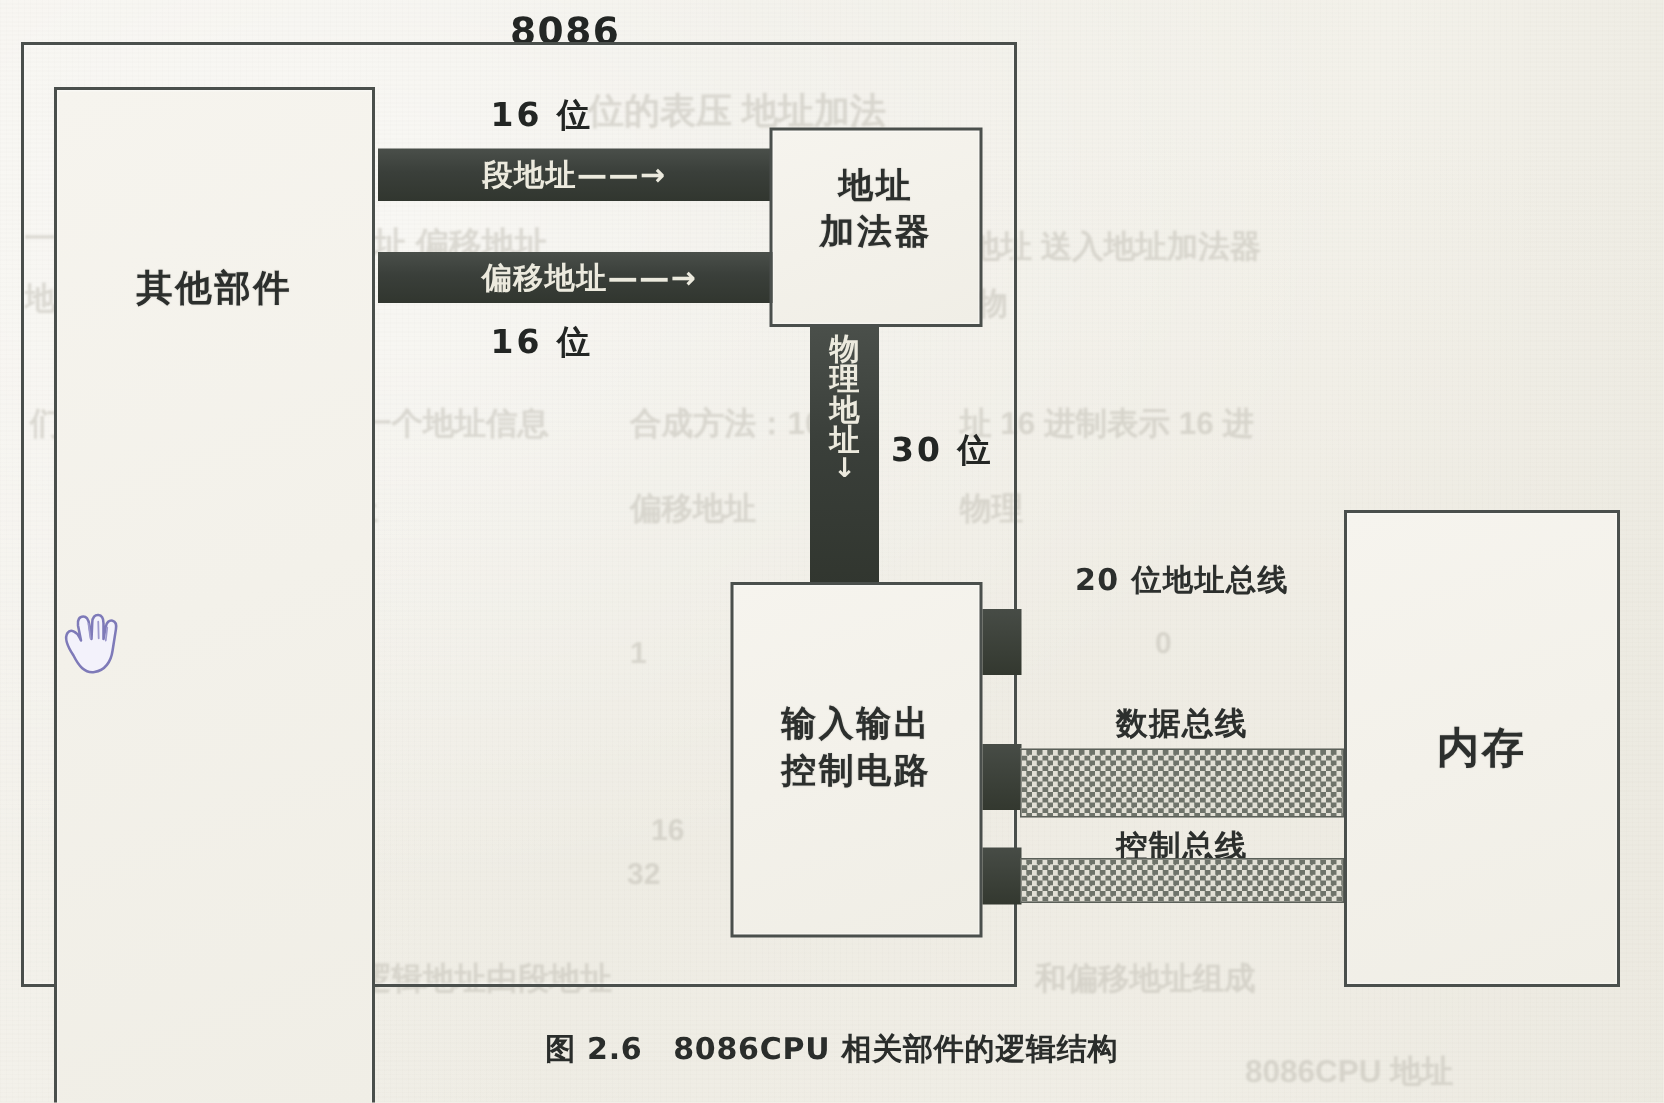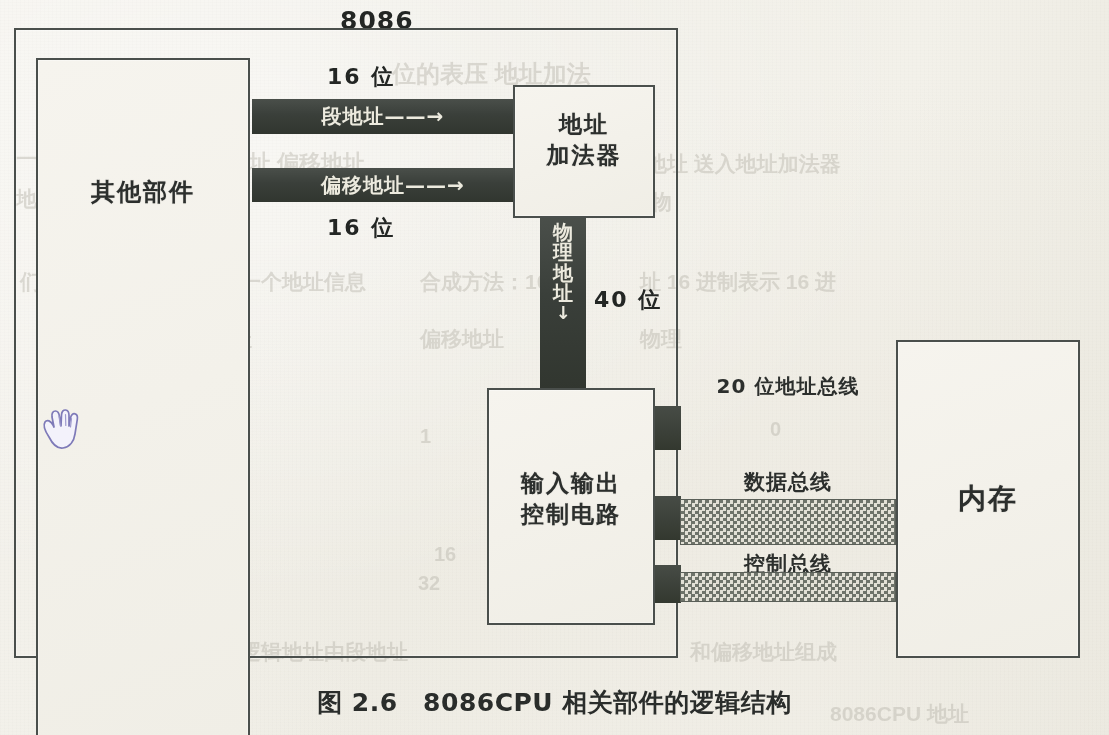--- a/index.html
+++ b/index.html
@@ -124,21 +124,21 @@
     font-family:"DejaVu Sans","Liberation Sans",sans-serif;
     white-space:nowrap;
   }
 
   #caption{
     position:absolute;
     left:0;right:0;top:686px;
     text-align:center;
     font-family:"DejaVu Sans","Liberation Sans",sans-serif;
     font-weight:bold;
-    font-size:25px;
+    font-size:20px;
     color:#2a2d2b;
     letter-spacing:.5px;
   }
 
   
   #cursor{position:absolute;left:38px;top:406px;width:44px;height:46px;}
 </style>
 </head>
 <body>
 
@@ -205,21 +205,21 @@
   <div class="darkbar vbar" style="left:540px;top:218px;width:46px;height:172px;">
     <div class="vtxt" style="font-size:20px;">
       <span>物</span>
       <span>理</span>
       <span>地</span>
       <span>址</span>
       <span style="font-size:18px;">↓</span>
     </div>
   </div>
 
-  <div class="plain" style="left:594px;top:285px;font-size:22px;letter-spacing:2px;">40 位</div>
+  <div class="plain" style="left:594px;top:285px;font-size:22px;letter-spacing:2px;">30 位</div>
 
   <div class="box" style="left:487px;top:388px;width:168px;height:237px;">
     <div class="boxlabel" style="top:78px;font-size:23px;">
       <span>输入输出</span><br>
       <span>控制电路</span>
     </div>
   </div>
 
   <div class="nub" style="left:655px;top:406px;width:26px;height:44px;"></div>
   <div class="nub" style="left:655px;top:496px;width:26px;height:44px;"></div>

